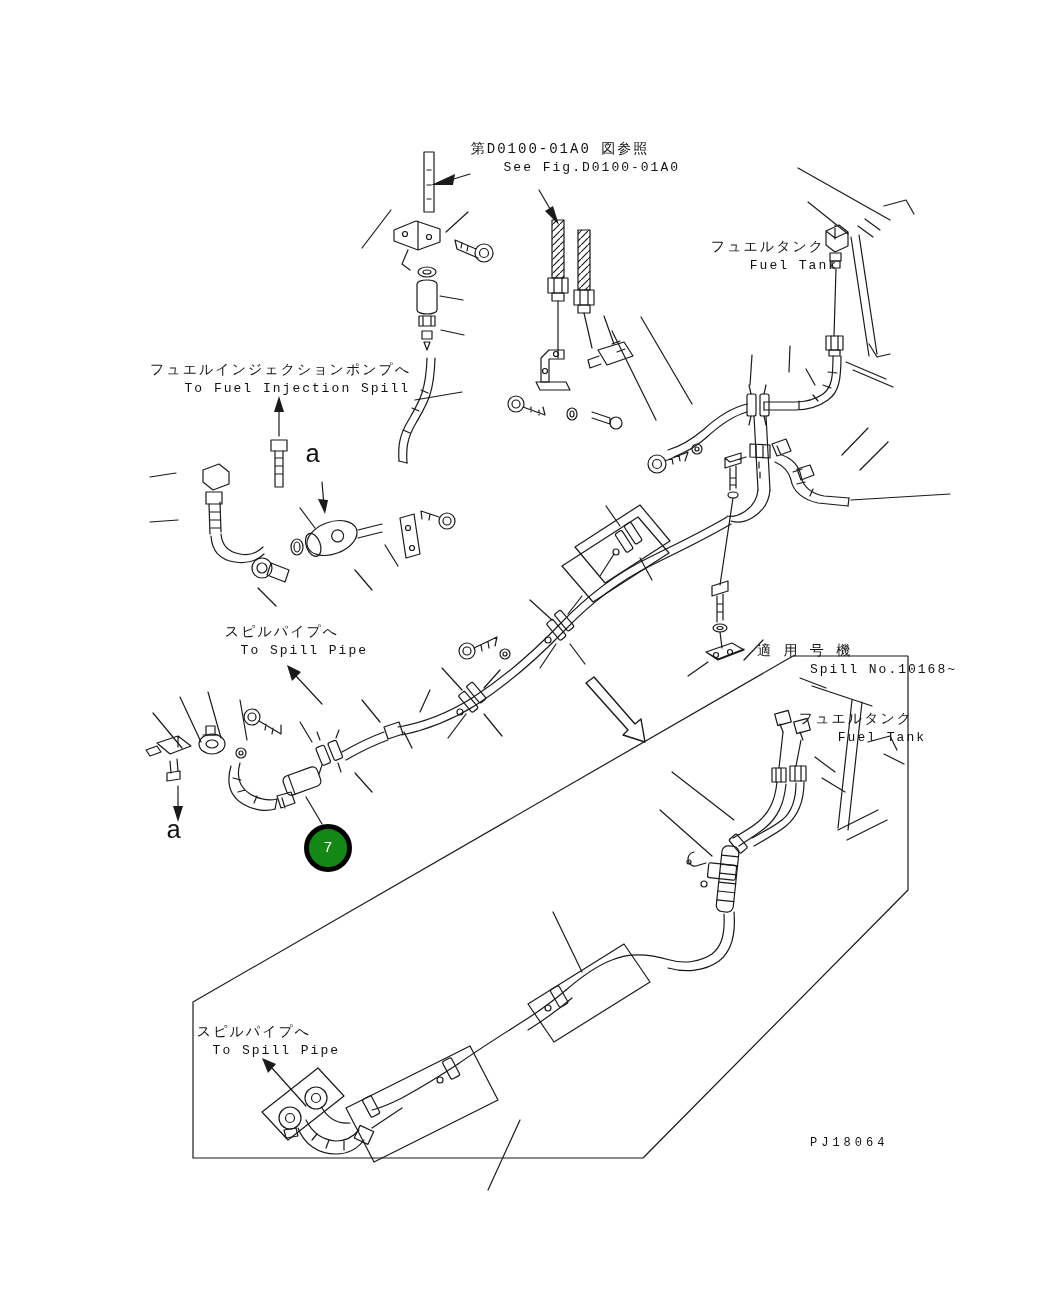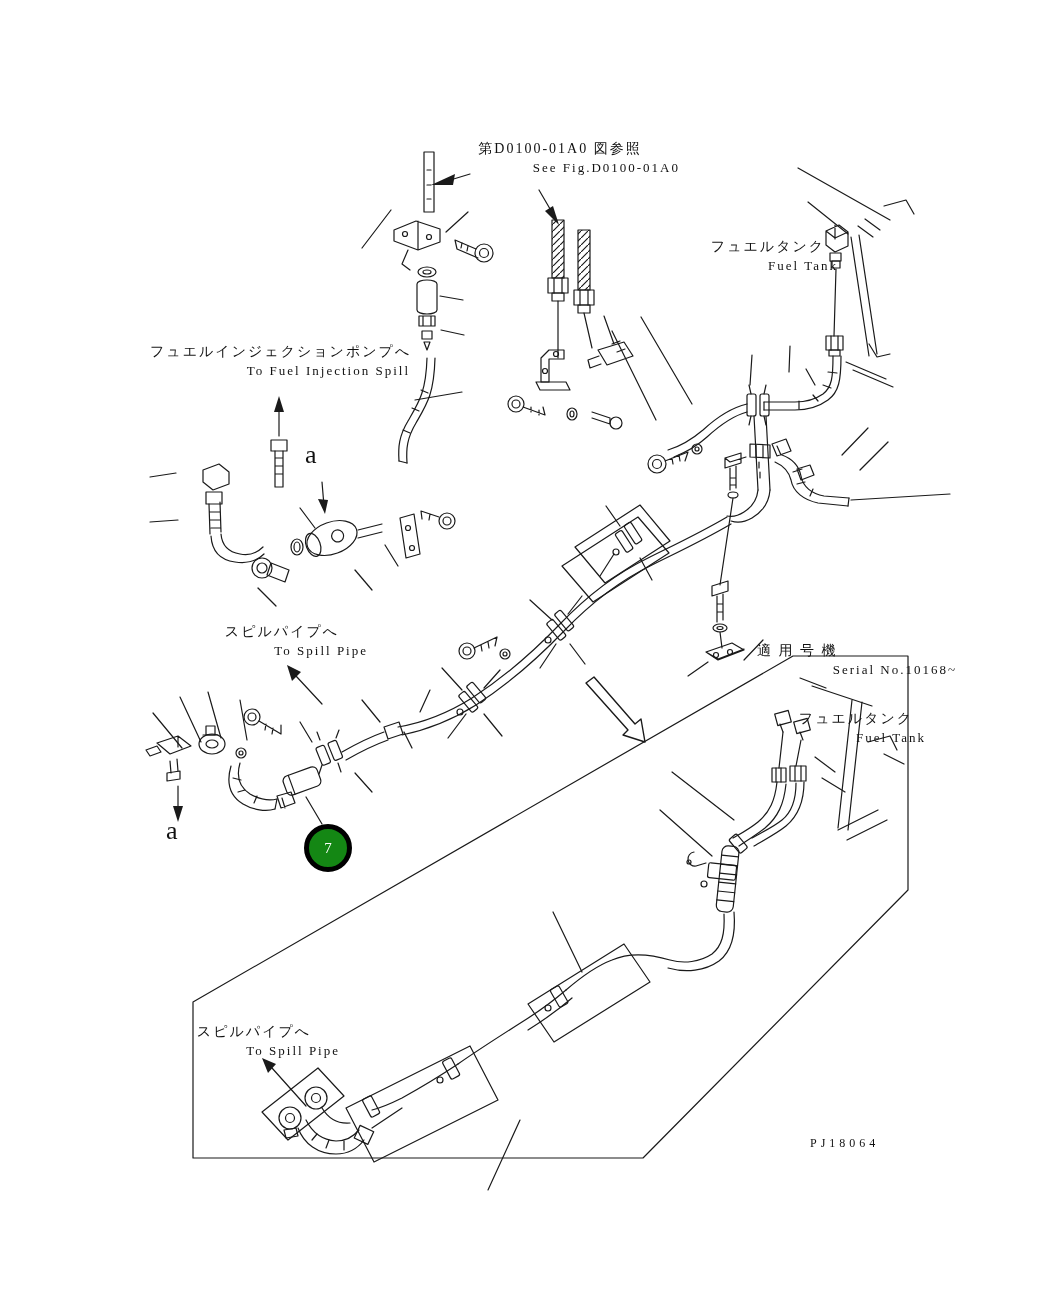--- a/index.html
+++ b/index.html
@@ -1,27 +1,27 @@
 <!DOCTYPE html>
 <html><head>
 <meta charset="utf-8">
 <style>
   html,body{margin:0;padding:0;background:#fff;}
   #stage{position:relative;width:1061px;height:1309px;background:#ffffff;overflow:hidden;
-         font-family:Liberation Serif, serif;color:#111;}
+         font-family:Liberation Mono, monospace;color:#111;}
   #art{position:absolute;left:0;top:0;}
   #art :is(path,line,rect,circle,ellipse,polyline,polygon){stroke:#1a1a1a;fill:none;stroke-width:1.2;stroke-linecap:round;stroke-linejoin:round;}
   #art .f{fill:#1a1a1a;stroke:none;}
   #art .w{fill:#ffffff;stroke:#1a1a1a;stroke-width:1.4;}
   .lbl{position:absolute;text-align:center;line-height:1.45;white-space:nowrap;}
   .lbl .jp{display:block;font-size:14px;letter-spacing:2px;}
   .lbl .en{display:block;font-size:13px;letter-spacing:2px;text-align:right;}
   #lbl-see-fig{left:440px;top:139px;width:240px;}
   #lbl-fuel-tank-top{left:698px;top:237px;width:140px;}
-  #lbl-injection{left:150px;top:342px;width:260px;}
+  #lbl-injection{left:150px;top:360px;width:260px;}
   #lbl-spill-mid{left:196px;top:622px;width:172px;}
   #lbl-serial{left:757px;top:641px;width:200px;text-align:left;}
   #lbl-fuel-tank-right{left:786px;top:709px;width:140px;}
   #lbl-spill-bottom{left:168px;top:1022px;width:172px;}
   #lbl-code{left:810px;top:1135px;width:130px;font-size:12px;letter-spacing:4px;text-align:left;}
   .sec-a{position:absolute;font-size:26px;letter-spacing:0;}
   #lbl-a1{left:305px;top:440px;}
   #lbl-a2{left:166px;top:816px;}
   #callout7{position:absolute;left:304px;top:824px;width:38px;height:38px;border:5px solid #000;
             border-radius:50%;display:flex;align-items:center;justify-content:center;
@@ -408,21 +408,21 @@
   <span class="en">To Fuel Injection Spill</span>
 </div>
 
 <div class="lbl" id="lbl-spill-mid">
   <span class="jp">スピルパイプへ</span>
   <span class="en">To Spill Pipe</span>
 </div>
 
 <div class="lbl" id="lbl-serial">
   <span class="jp">適 用 号 機</span>
-  <span class="en">Serial No.10168~</span>
+  <span class="en">Spill No.10168~</span>
 </div>
 
 <div class="lbl" id="lbl-fuel-tank-right">
   <span class="jp">フュエルタンク</span>
   <span class="en">Fuel Tank</span>
 </div>
 
 <div class="lbl" id="lbl-spill-bottom">
   <span class="jp">スピルパイプへ</span>
   <span class="en">To Spill Pipe</span>

